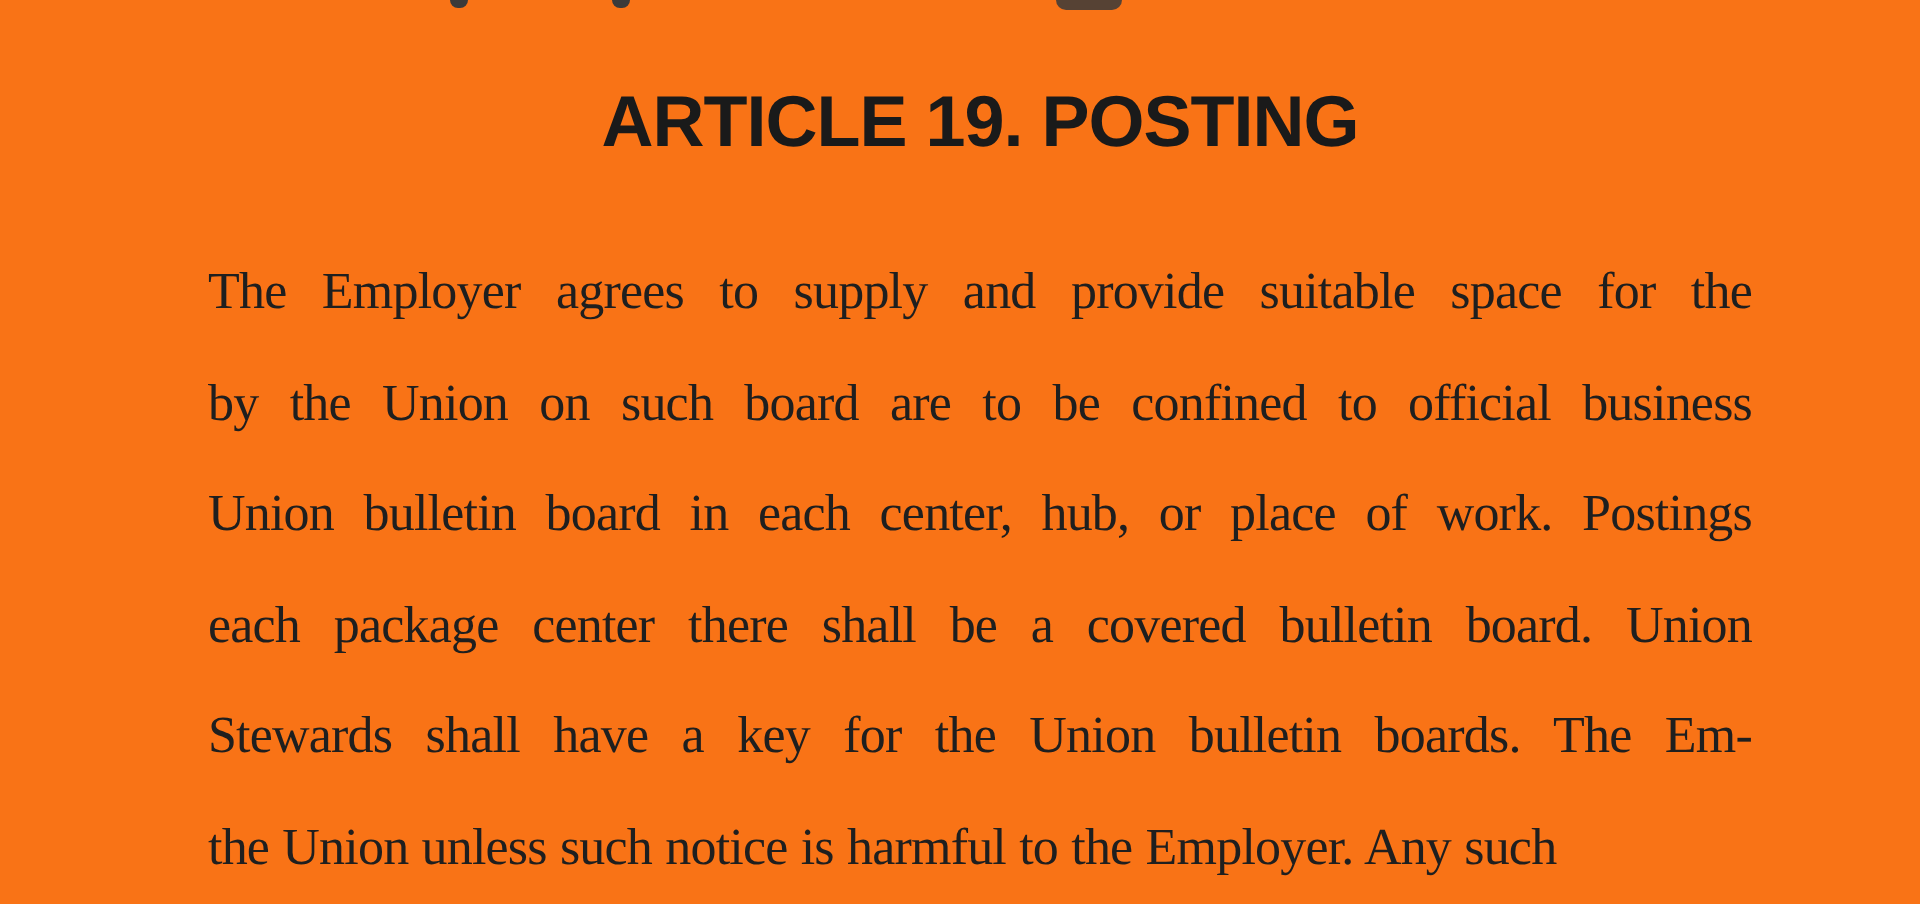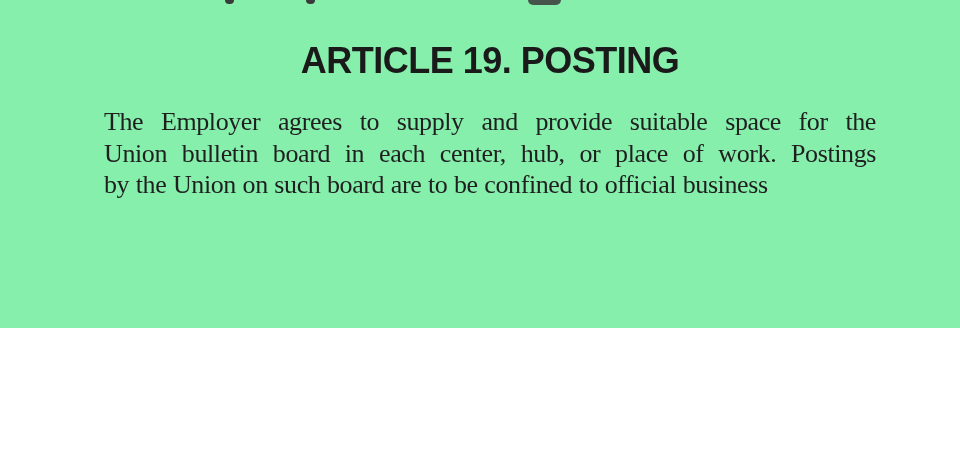--- a/index.html
+++ b/index.html
@@ -3,22 +3,22 @@
 <meta charset="utf-8">
 <style>
   html, body {
     margin: 0;
     padding: 0;
     background: #ffffff;
   }
   .page {
     position: relative;
     width: 960px;
-    height: 328px;
-    background: #86efac;
+    height: 452px;
+    background: #f97316;
     overflow: hidden;
     font-family: "Liberation Serif", serif;
   }
   
   .frag {
     position: absolute;
     top: 0;
     background: #3a3a3a;
   }
   .frag-a { left: 225px; width: 9px;  height: 4px; border-radius: 0 0 4px 4px; }
@@ -53,37 +53,41 @@
     font-size: 26px;
     line-height: 31.5px;
     letter-spacing: -0.4px;
     word-spacing: 0.5px;
     color: #1f1f1f;
   }
   .para-line {
     text-align: justify;
     text-align-last: justify;
     white-space: normal;
+    margin-top: 24px;
   }
   .para-line:last-child {
     text-align-last: left;
   }
 </style>
 </head>
 <body>
 
 <div class="page">
 
   <div class="frag frag-a"></div>
   <div class="frag frag-b"></div>
   <div class="frag frag-c"></div>
 
   <div class="content">
     <h1 class="heading">ARTICLE 19. POSTING</h1>
 
     <div class="paragraph">
         <div class="para-line">The Employer agrees to supply and provide suitable space for the</div>
+        <div class="para-line">by the Union on such board are to be confined to official business</div>
         <div class="para-line">Union bulletin board in each center, hub, or place of work. Postings</div>
-        <div class="para-line">by the Union on such board are to be confined to official business</div>
+        <div class="para-line">each package center there shall be a covered bulletin board. Union</div>
+        <div class="para-line">Stewards shall have a key for the Union bulletin boards. The Em-</div>
+        <div class="para-line">the Union unless such notice is harmful to the Employer. Any such</div>
       </div>
   </div>
 
 </div>
 
 </body></html>

